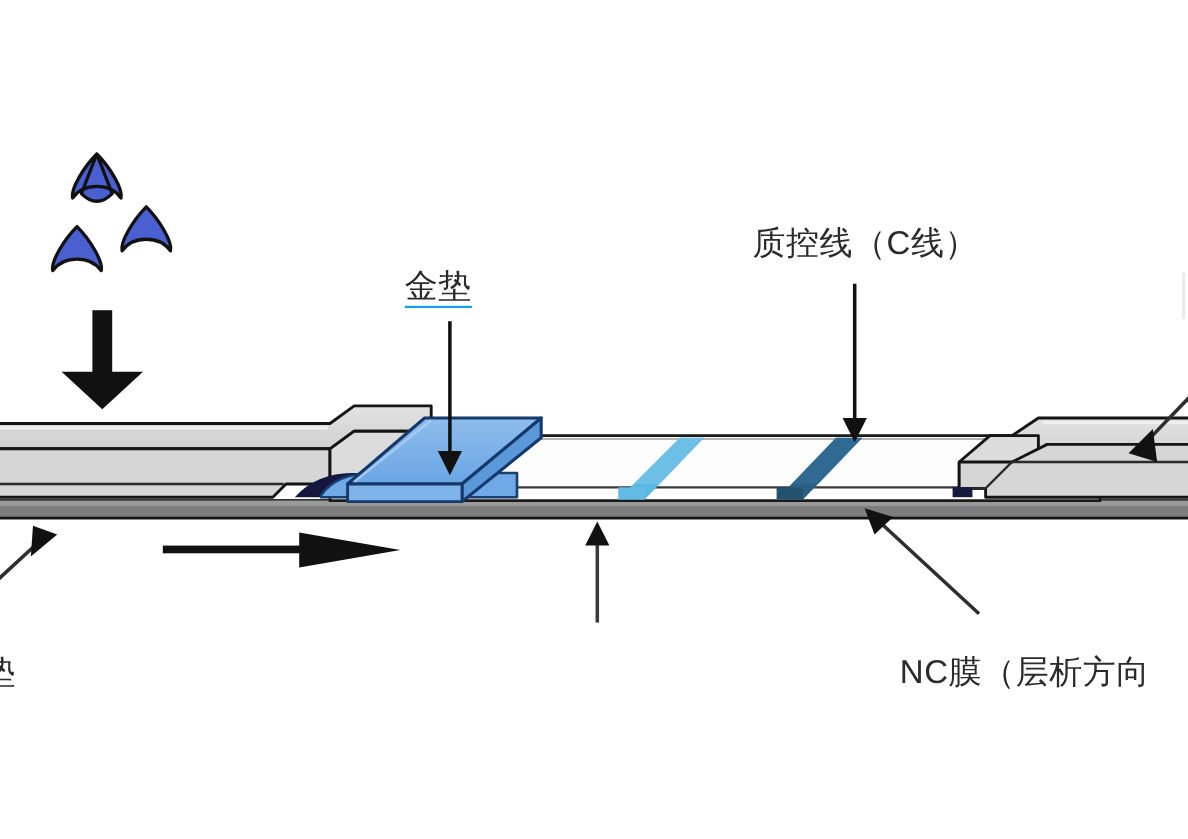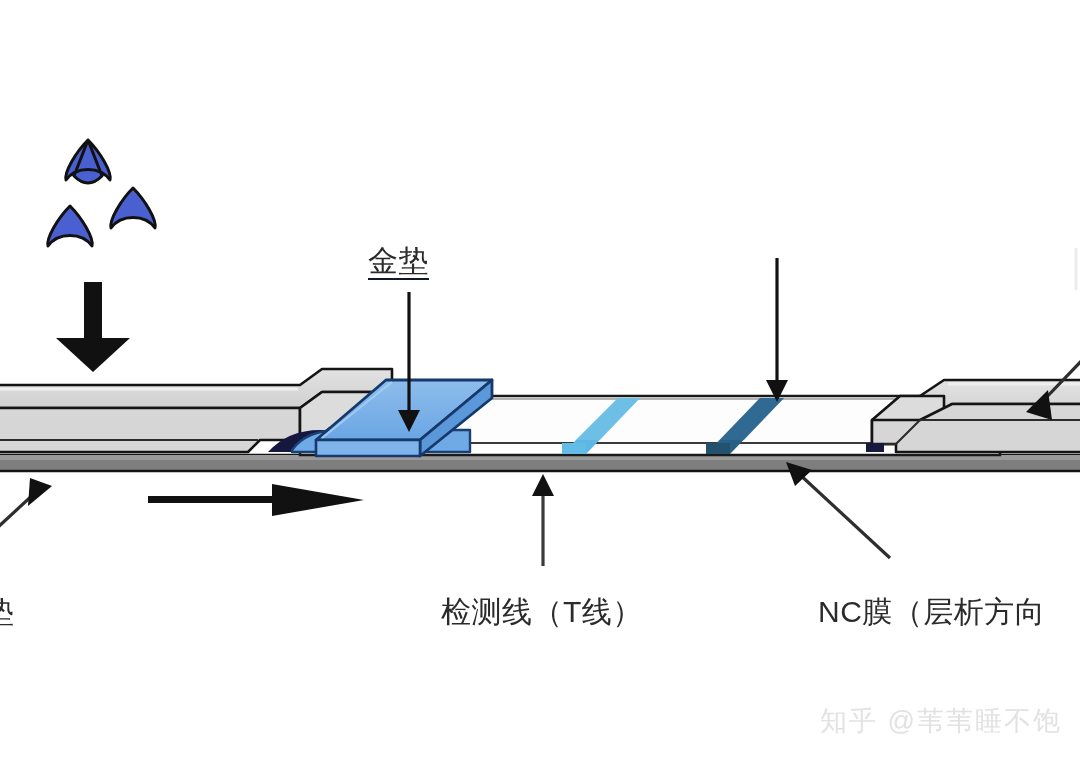--- a/index.html
+++ b/index.html
@@ -26,21 +26,21 @@
   }
   .lbl {
     position: absolute;
     color: #2b2b2b;
     font-size: 30px;
     line-height: 1.1;
     white-space: nowrap;
     letter-spacing: 0.5px;
   }
   .lbl-underline {
-    border-bottom: 2px solid #0f172a;
+    border-bottom: 2px solid #0ea5e9;
     padding-bottom: 1px;
   }
   #watermark {
     position: absolute;
     right: 18px;
     bottom: 24px;
     font-size: 27px;
     color: #e2e2e2;
     letter-spacing: 2px;
     white-space: nowrap;
@@ -187,23 +187,22 @@
       <polygon points="28,506 30,478 52,486" fill="#111111"></polygon>
     </g>
 
     <line x1="1076" y1="248" x2="1076" y2="290" stroke="#ececec" stroke-width="3"></line>
   </svg>
 
   <div class="lbl" style="left:368px; top:244px;">
     <span class="lbl-underline">金垫</span>
   </div>
 
-
-
-  <div class="lbl" style="left:441px; top:595px;">检测线（T线）</div>
+  <div class="lbl" style="left:684px; top:205px;">质控线（C线）</div>
+
+
 
   <div class="lbl" style="left:818px; top:595px;">NC膜（层析方向</div>
 
   <div class="lbl" style="left:-16px; top:595px;">垫</div>
 
-  <div id="watermark">知乎 @苇苇睡不饱</div>
 
 </div>
 
 </body></html>

